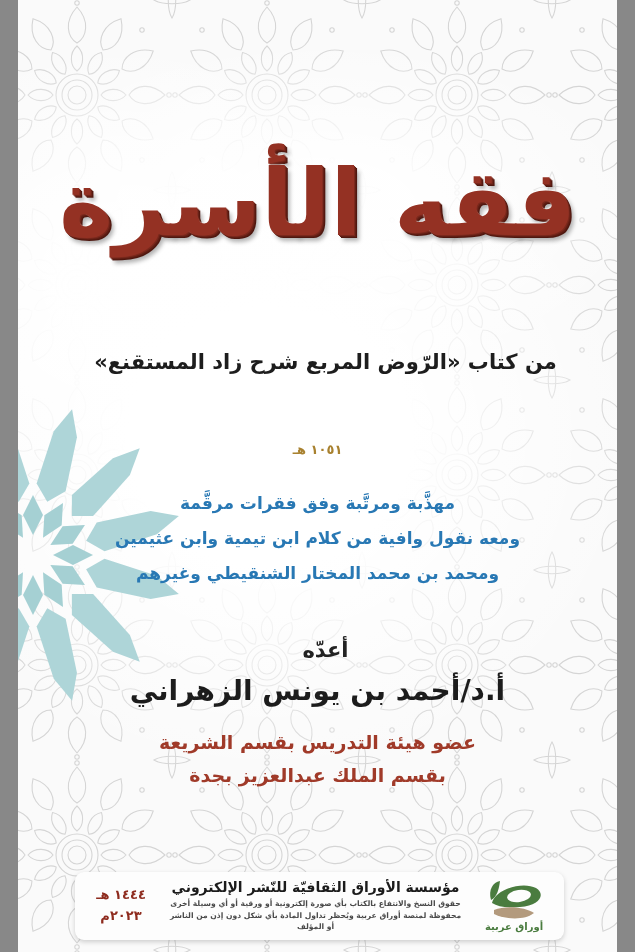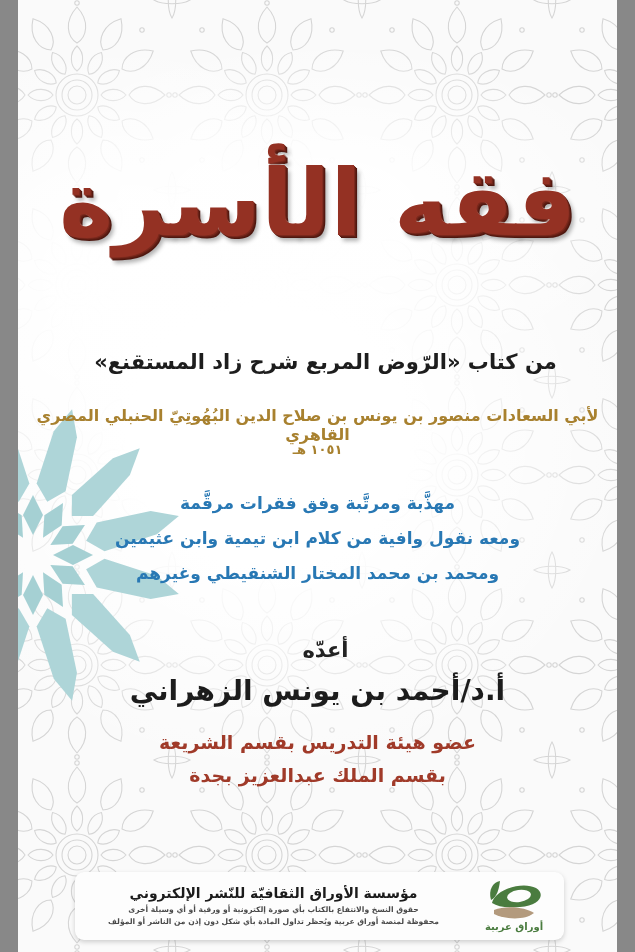--- a/index.html
+++ b/index.html
@@ -193,21 +193,20 @@
       </g>
     </g>
   </svg>
 
   <div class="content">
 
     <div class="main-title">فقه الأسرة</div>
 
     <div class="source-line">من كتاب «الرّوض المربع شرح زاد المستقنع»</div>
 
-    <div class="byline">لأبي السعادات منصور بن يونس بن صلاح الدين البُهُوتِيّ الحنبلي المصري القاهري</div>
 
     <div class="death-date">١٠٥١ هـ</div>
 
     <div class="features">
       <div>مهذَّبة ومرتَّبة وفق فقرات مرقَّمة</div>
       <div>ومعه نقول وافية من كلام ابن تيمية وابن عثيمين</div>
       <div>ومحمد بن محمد المختار الشنقيطي وغيرهم</div>
     </div>
 
     <div class="prepared-label">أعدّه</div>
@@ -231,16 +230,20 @@
       </div>
 
       <div class="footer-center">
         <div class="publisher-name">مؤسسة الأوراق الثقافيّة للنّشر الإلكتروني</div>
         <div class="rights">
           <div>حقوق النسخ والانتفاع بالكتاب بأي صورة إلكترونية أو ورقية أو أي وسيلة أخرى</div>
           <div>محفوظة لمنصة أوراق عربية ويُحظر تداول المادة بأي شكل دون إذن من الناشر أو المؤلف</div>
         </div>
       </div>
 
+      <div class="footer-dates">
+        <div>١٤٤٤ هـ</div>
+        <div>٢٠٢٣م</div>
+      </div>
 
     </div>
   </div>
 </div>
 
 </body></html>

